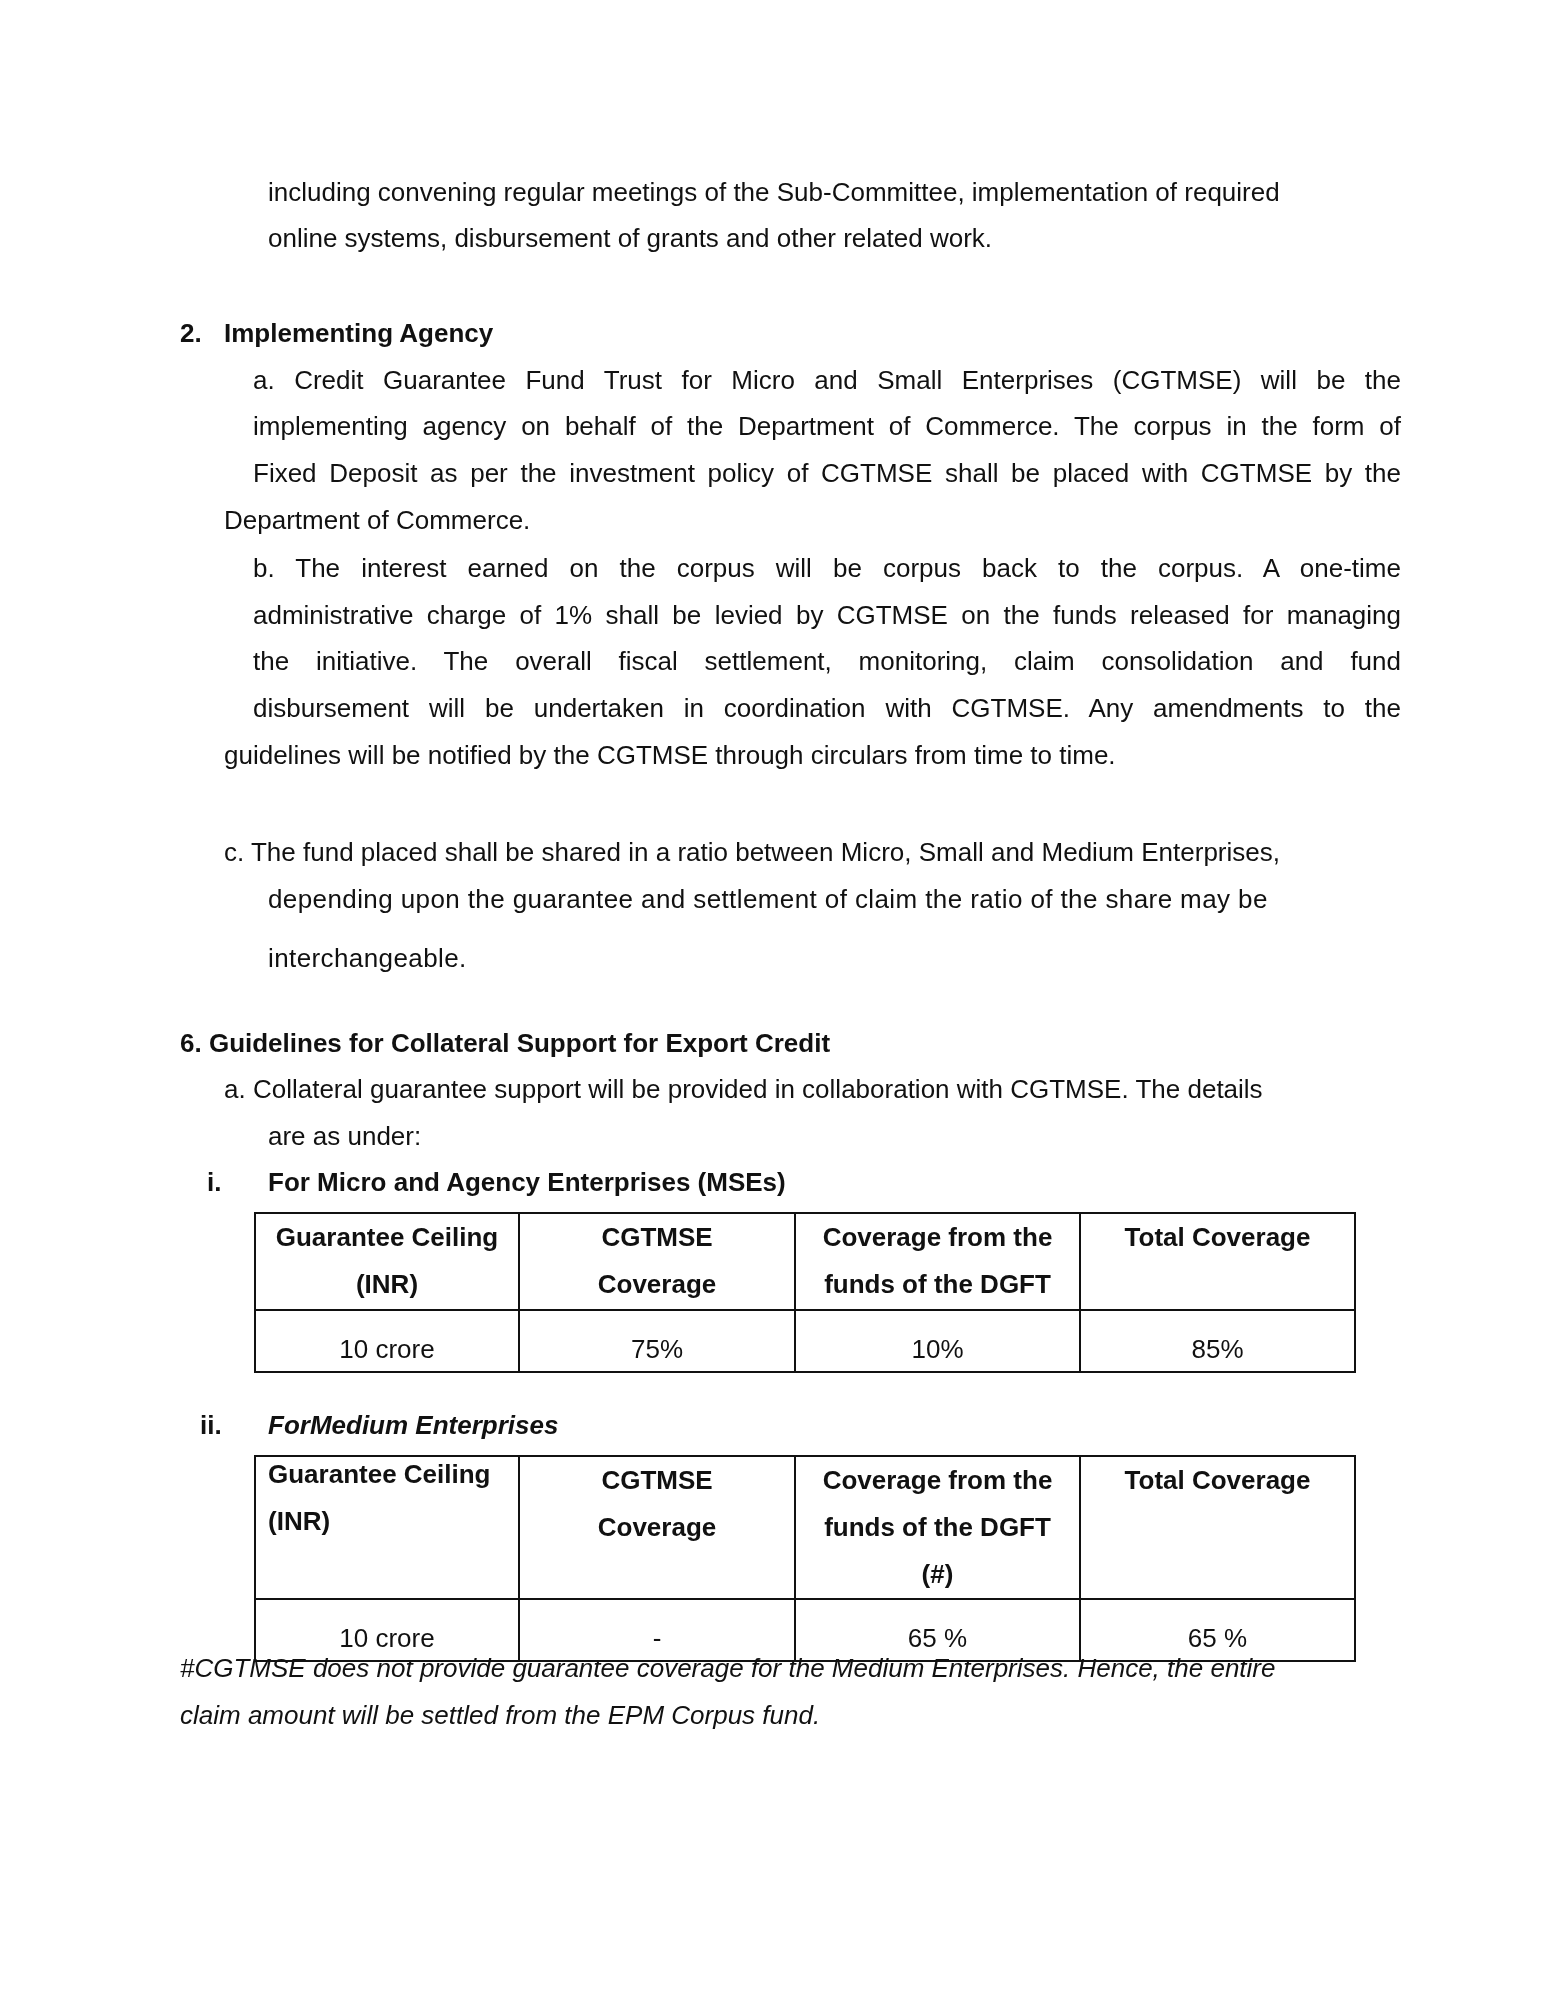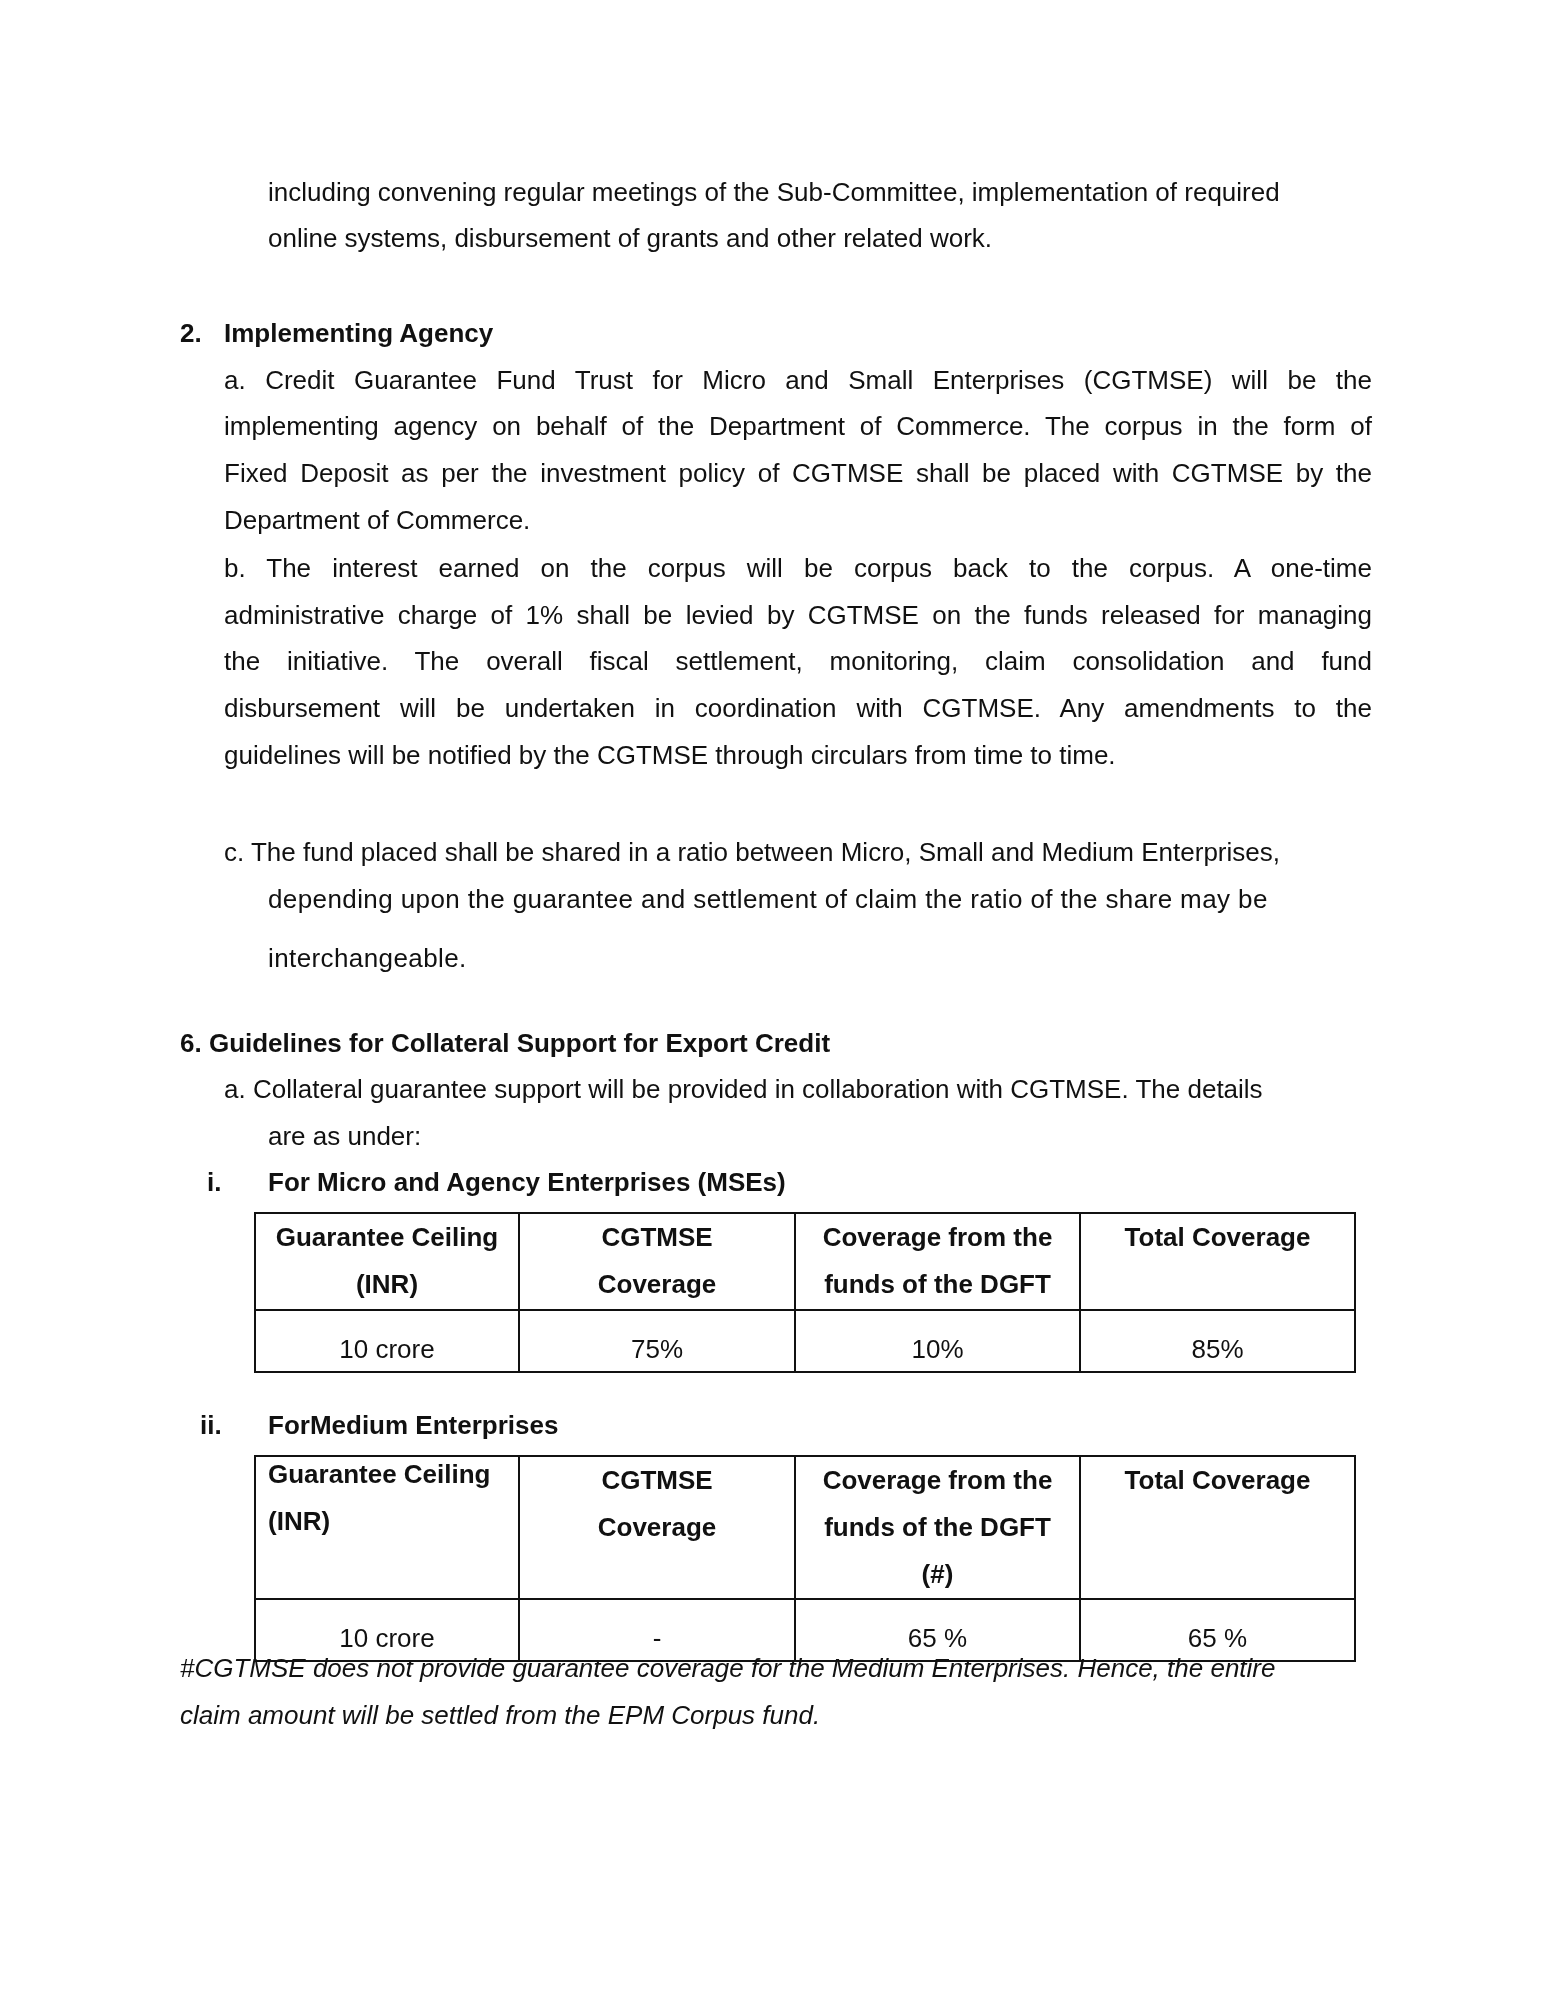--- a/index.html
+++ b/index.html
@@ -2,21 +2,21 @@
 <html><head>
   <meta charset="utf-8">
   <style>
     html, body { margin: 0; padding: 0; background: #ffffff; }
     body {
       width: 1545px; height: 2000px; position: relative;
       font-family: "Liberation Sans", sans-serif; color: #111111;
       font-size: 26px;
     }
     .line { position: absolute; white-space: nowrap; line-height: 30px; }
-    .just { position: absolute; text-align: justify; text-align-last: justify; line-height: 30px; white-space: normal; }
+    .just { position: absolute; text-align: justify; text-align-last: justify; line-height: 30px; white-space: normal; margin-left: 29px; }
     .bold { font-weight: bold; }
     .ital { font-style: italic; }
     table.cov {
       position: absolute; border-collapse: collapse; table-layout: fixed;
       font-size: 26px;
     }
     table.cov td {
       border: 2px solid #111111; vertical-align: top; text-align: center;
       padding: 0; line-height: 47px;
     }
@@ -83,21 +83,21 @@
   <tr class="body" style="height:48px;">
     <td>10 crore</td>
     <td>75%</td>
     <td>10%</td>
     <td>85%</td>
   </tr>
 </tbody>
   </table>
 
 <div class="line bold" style="left:200px; top:1410px;">ii.</div>
-<div class="line bold" style="left:268px; top:1410px;">ForMedium Enterprises</div>
+<div class="line bold" style="left:268px; top:1410px;font-style:italic;">ForMedium Enterprises</div>
 
 <table class="cov" style="left:254px; top:1455px; width:1100px;">
   <colgroup>
     <col style="width:264px">
       <col style="width:276px">
       <col style="width:285px">
       <col style="width:275px">
   </colgroup>
   <tbody>
       <tr class="head" style="height:143px;">

